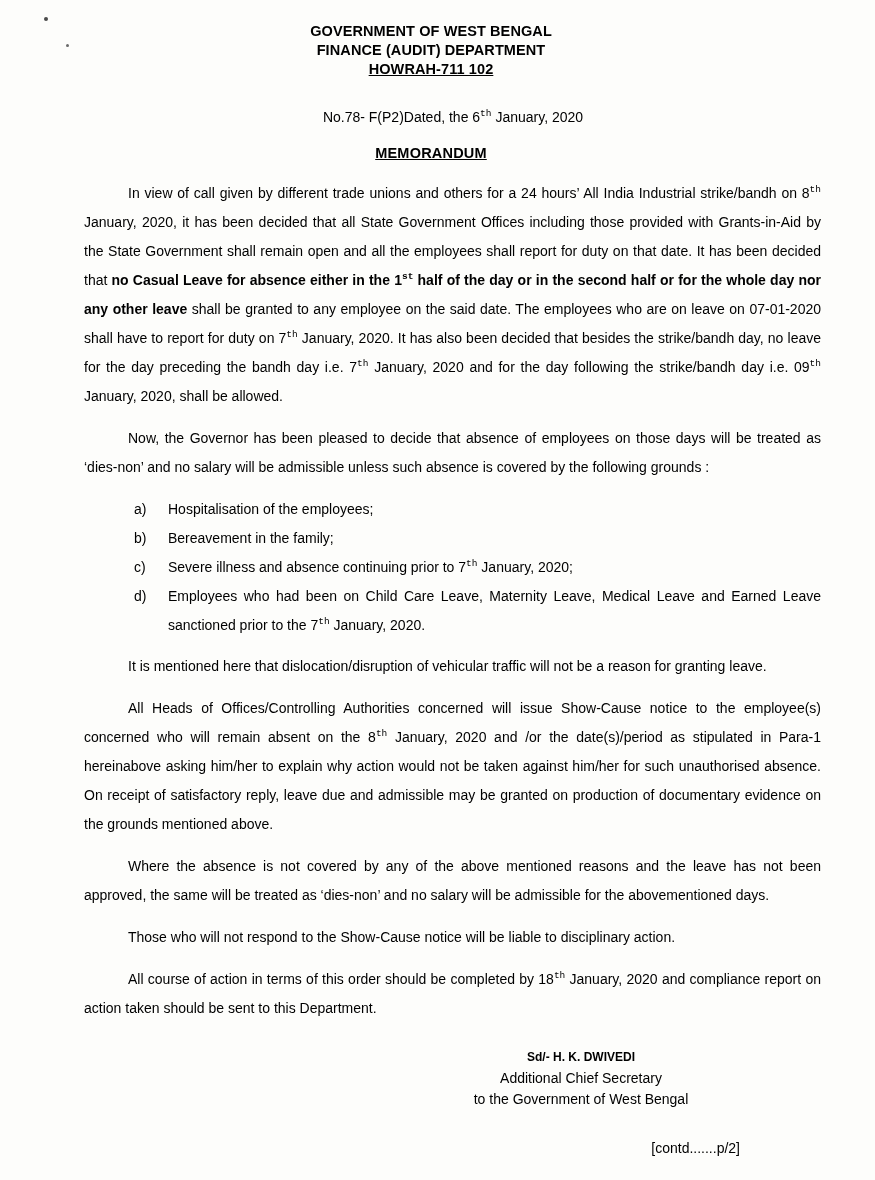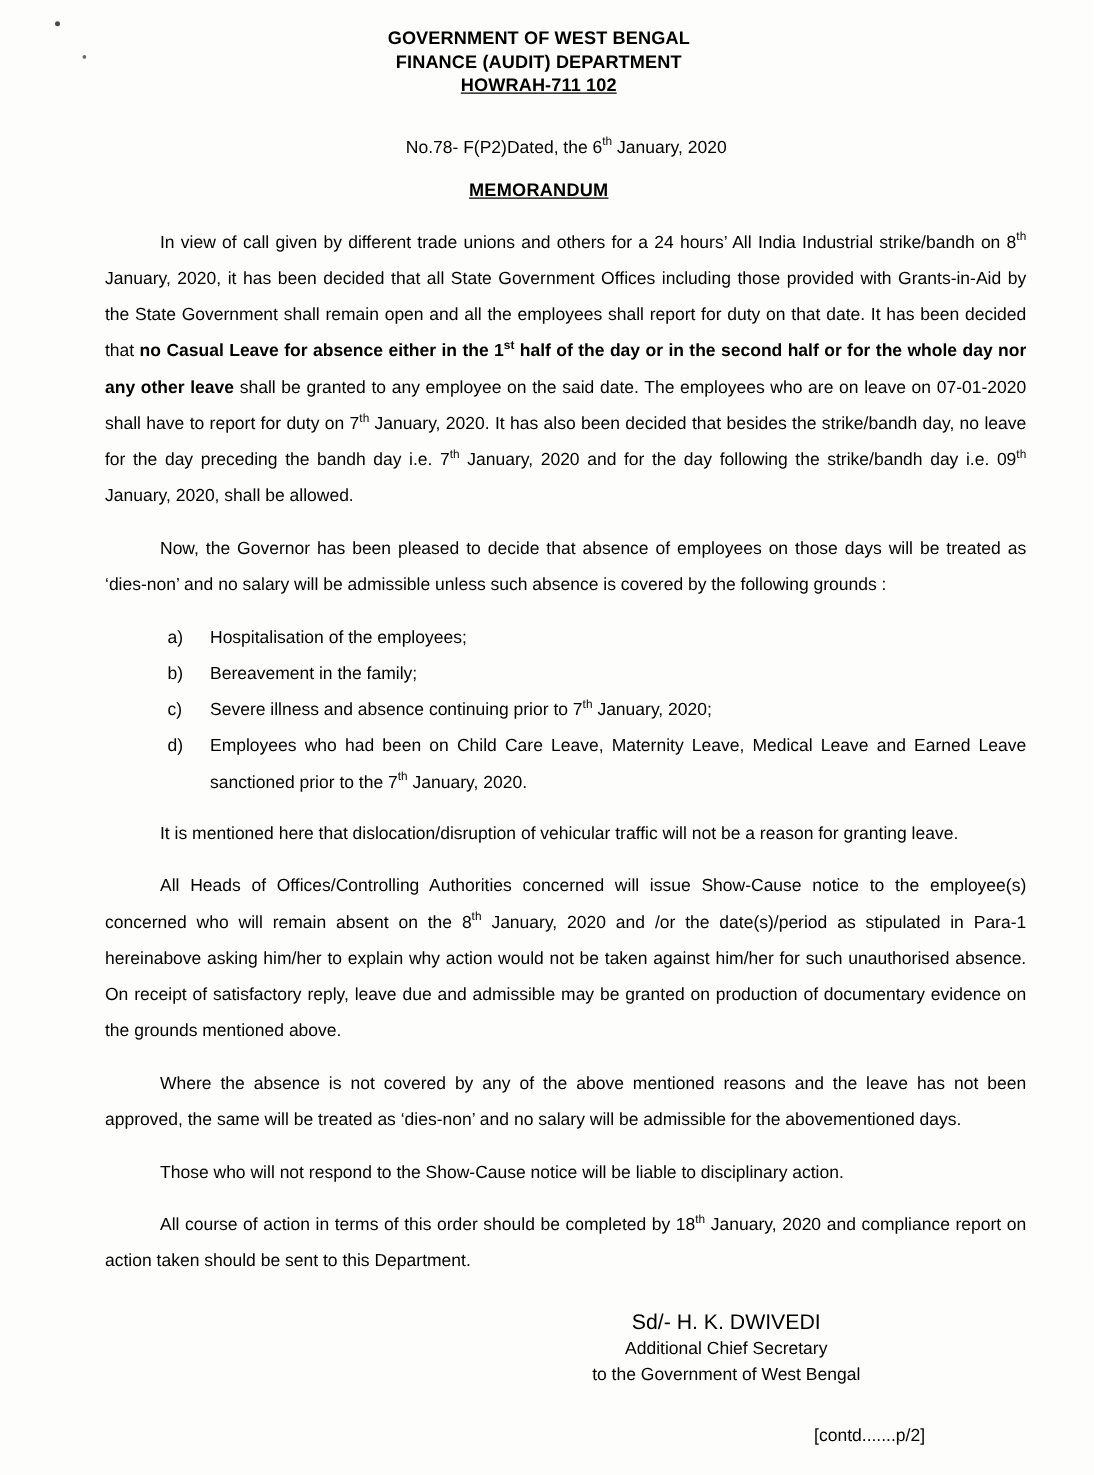--- a/index.html
+++ b/index.html
@@ -87,20 +87,21 @@
     text-justify: inter-word;
   }
   .indent {
     display: inline-block;
     width: 44px;
   }
   sup {
     font-size: 9.5px;
     vertical-align: super;
     line-height: 0;
+    font-family: Liberation Mono, monospace;
   }
   b {
     font-weight: bold;
   }
   ol.grounds {
     list-style: none;
     margin: 2px 0 12px 0;
     padding: 0 0 0 50px;
   }
   ol.grounds li {
@@ -117,22 +118,22 @@
     width: 24px;
   }
   .signature {
     margin-top: 24px;
     text-align: center;
     font-size: 14px;
     line-height: 21px;
     padding-left: 300px;
   }
   .signature .sd {
-    font-weight: normal;
-    font-size: 17px;
+    font-weight: bold;
+    font-size: 12px;
   }
   .contd {
     margin-top: 30px;
     text-align: right;
     padding-right: 86px;
     font-size: 14px;
   }
 </style>
 </head>
 <body>

